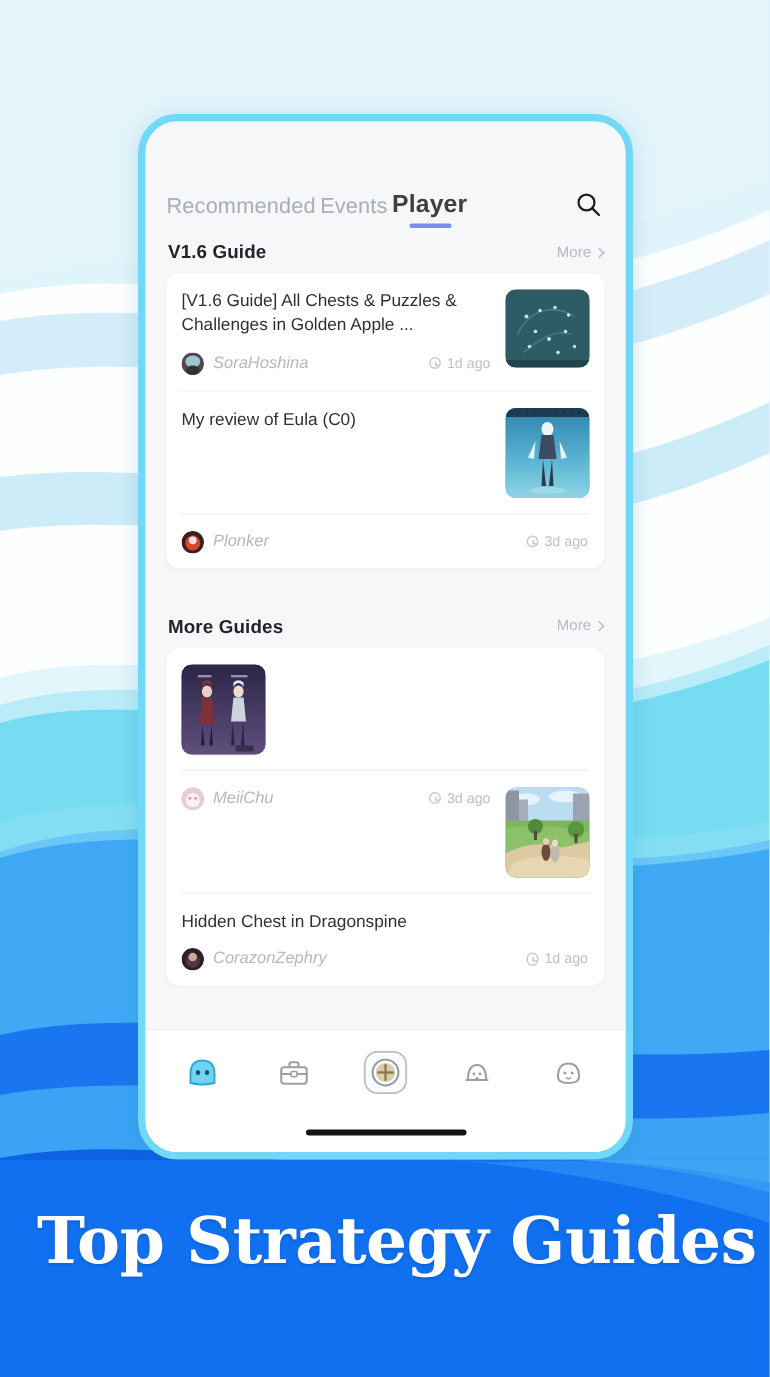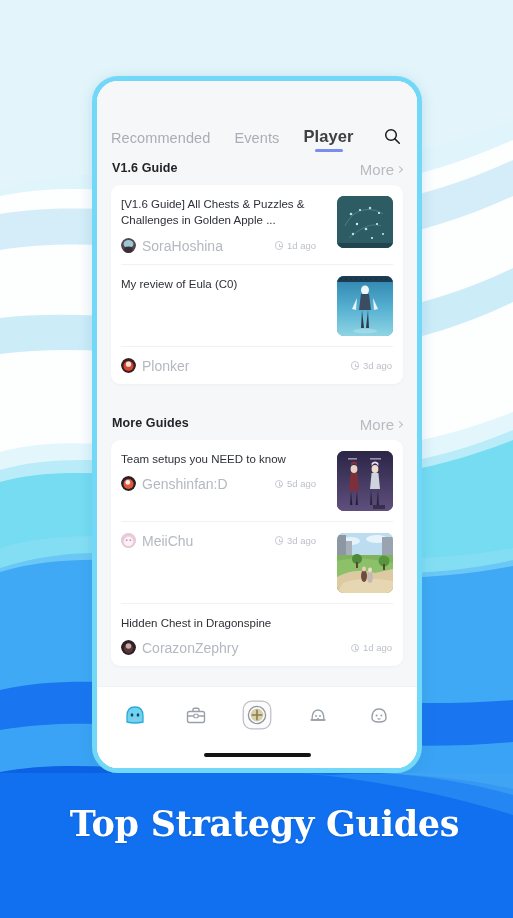--- a/index.html
+++ b/index.html
@@ -28,21 +28,21 @@
   .phone-screen {
     position:absolute; inset:0;
     background:#f6f7f9;
     display:flex; flex-direction:column;
   }
 
   
   .tabbar {
     display:flex; align-items:flex-end;
     padding:46px 14px 0 14px;
-    gap:24px;
+    gap:3px;
     background:#f6f7f9;
     flex:0 0 auto;
   }
   .tab {
     font-size:14.5px;
     color:#a9adb5;
     letter-spacing:.1px;
     padding-bottom:7px;
     position:relative;
     white-space:nowrap;
@@ -77,59 +77,59 @@
     display:flex; 
     padding:8px 1px 7px 1px;
   }
   .section-title {
     font-size:12.5px; font-weight:bold; color:#22242a;
     letter-spacing:.1px;
   }
   .section-more {
     margin-left:auto;
     display:flex; align-items:center; gap:3px;
-    font-size:15px; color:#b6bac2;
+    font-size:10px; color:#b6bac2;
   }
   .chev {
     width:5px; height:5px;
     border-right:1.6px solid #b9bdc5;
     border-top:1.6px solid #b9bdc5;
     transform:rotate(45deg);
     display:block;
   }
 
   .card {
     background:#ffffff;
     border-radius:9px;
     padding:0 10px;
     box-shadow:0 1px 3px rgba(120,140,165,.07);
   }
 
   .post {
     display:flex; align-items:flex-start;
-    gap:20px;
+    gap:9px;
     padding:11px 0 10px 0;
     border-top:1px solid #f0f1f3;
   }
   .post:first-child { border-top:none; }
 
   .post-main { flex:1 1 auto; min-width:0; }
   .post-title {
     font-size:11.5px; color:#2d3036;
     line-height:1.42;
     margin-bottom:9px;
   }
   .post-meta { display:flex; align-items:center; }
   .avatar {
     width:15px; height:15px; border-radius:50%;
     flex:0 0 auto; margin-right:6px;
     background:#cfd3da;
     position:relative; overflow:hidden;
   }
-  .author { font-size:14px; color:#b4b8c0; }
+  .author { font-size:11px; color:#b4b8c0;font-style:italic; }
   .time-wrap {
     margin-left:auto;
     display:flex; align-items:center; gap:3.5px;
     font-size:9.5px; color:#bcc0c8;
     padding-right:1px;
   }
   .clock {
     width:8.5px; height:8.5px; border-radius:50%;
     border:1px solid #c7cbd2;
     position:relative; flex:0 0 auto;
@@ -189,21 +189,21 @@
     z-index:6;
     overflow:hidden;
   }
   .banner-bg { position:absolute; inset:0; }
   .banner-text {
     position:absolute;
     left:0; right:0; top:30px;
     text-align:center;
     font-family:"DejaVu Serif", serif;
     font-weight:bold;
-    font-size:35px;
+    font-size:43px;
     color:#ffffff;
     letter-spacing:-.3px;
     text-shadow:0 1px 2px rgba(0,60,140,.25);
     margin-left:16px;
   }
 </style>
 </head>
 <body>
 
 <svg id="bg-waves" viewBox="0 0 513 918" preserveAspectRatio="none">
@@ -360,37 +360,20 @@
         <span class="section-title">More Guides</span>
         <span class="section-more">
           <span>More</span>
           <span class="chev"></span>
         </span>
       </div>
 
       <div class="card">
 
         <div class="post">
-          <div class="post-main">
-            <div class="post-title">Team setups you NEED to know</div>
-            <div class="post-meta">
-              <span class="avatar">
-                <svg width="15" height="15" viewBox="0 0 15 15">
-                    <circle cx="7.5" cy="7.5" r="7.5" fill="#2b1f24"></circle>
-                    <circle cx="7.5" cy="8" r="5" fill="#e3583c"></circle>
-                    <circle cx="6.8" cy="6.4" r="2.4" fill="#f4ece6"></circle>
-                  </svg>
-              </span>
-              <span class="author">Genshinfan:D</span>
-              <span class="time-wrap">
-                <span class="clock"></span>
-                <span>5d ago</span>
-              </span>
-            </div>
-          </div>
           <div class="thumb tall" style="background:#3a3359">
             <svg viewBox="0 0 56 60" preserveAspectRatio="none">
               <defs>
                   <linearGradient id="teamg" x1="0" y1="0" x2="0" y2="1">
                 <stop offset="0" stop-color="#2b2546"></stop>
                     <stop offset="1" stop-color="#5f4f7d"></stop>
               </linearGradient>
                 </defs>
               <rect width="56" height="60" fill="url(#teamg)"></rect>
               <rect x="11" y="7" width="9" height="1.6" fill="#b5a8cf" opacity=".8"></rect>

